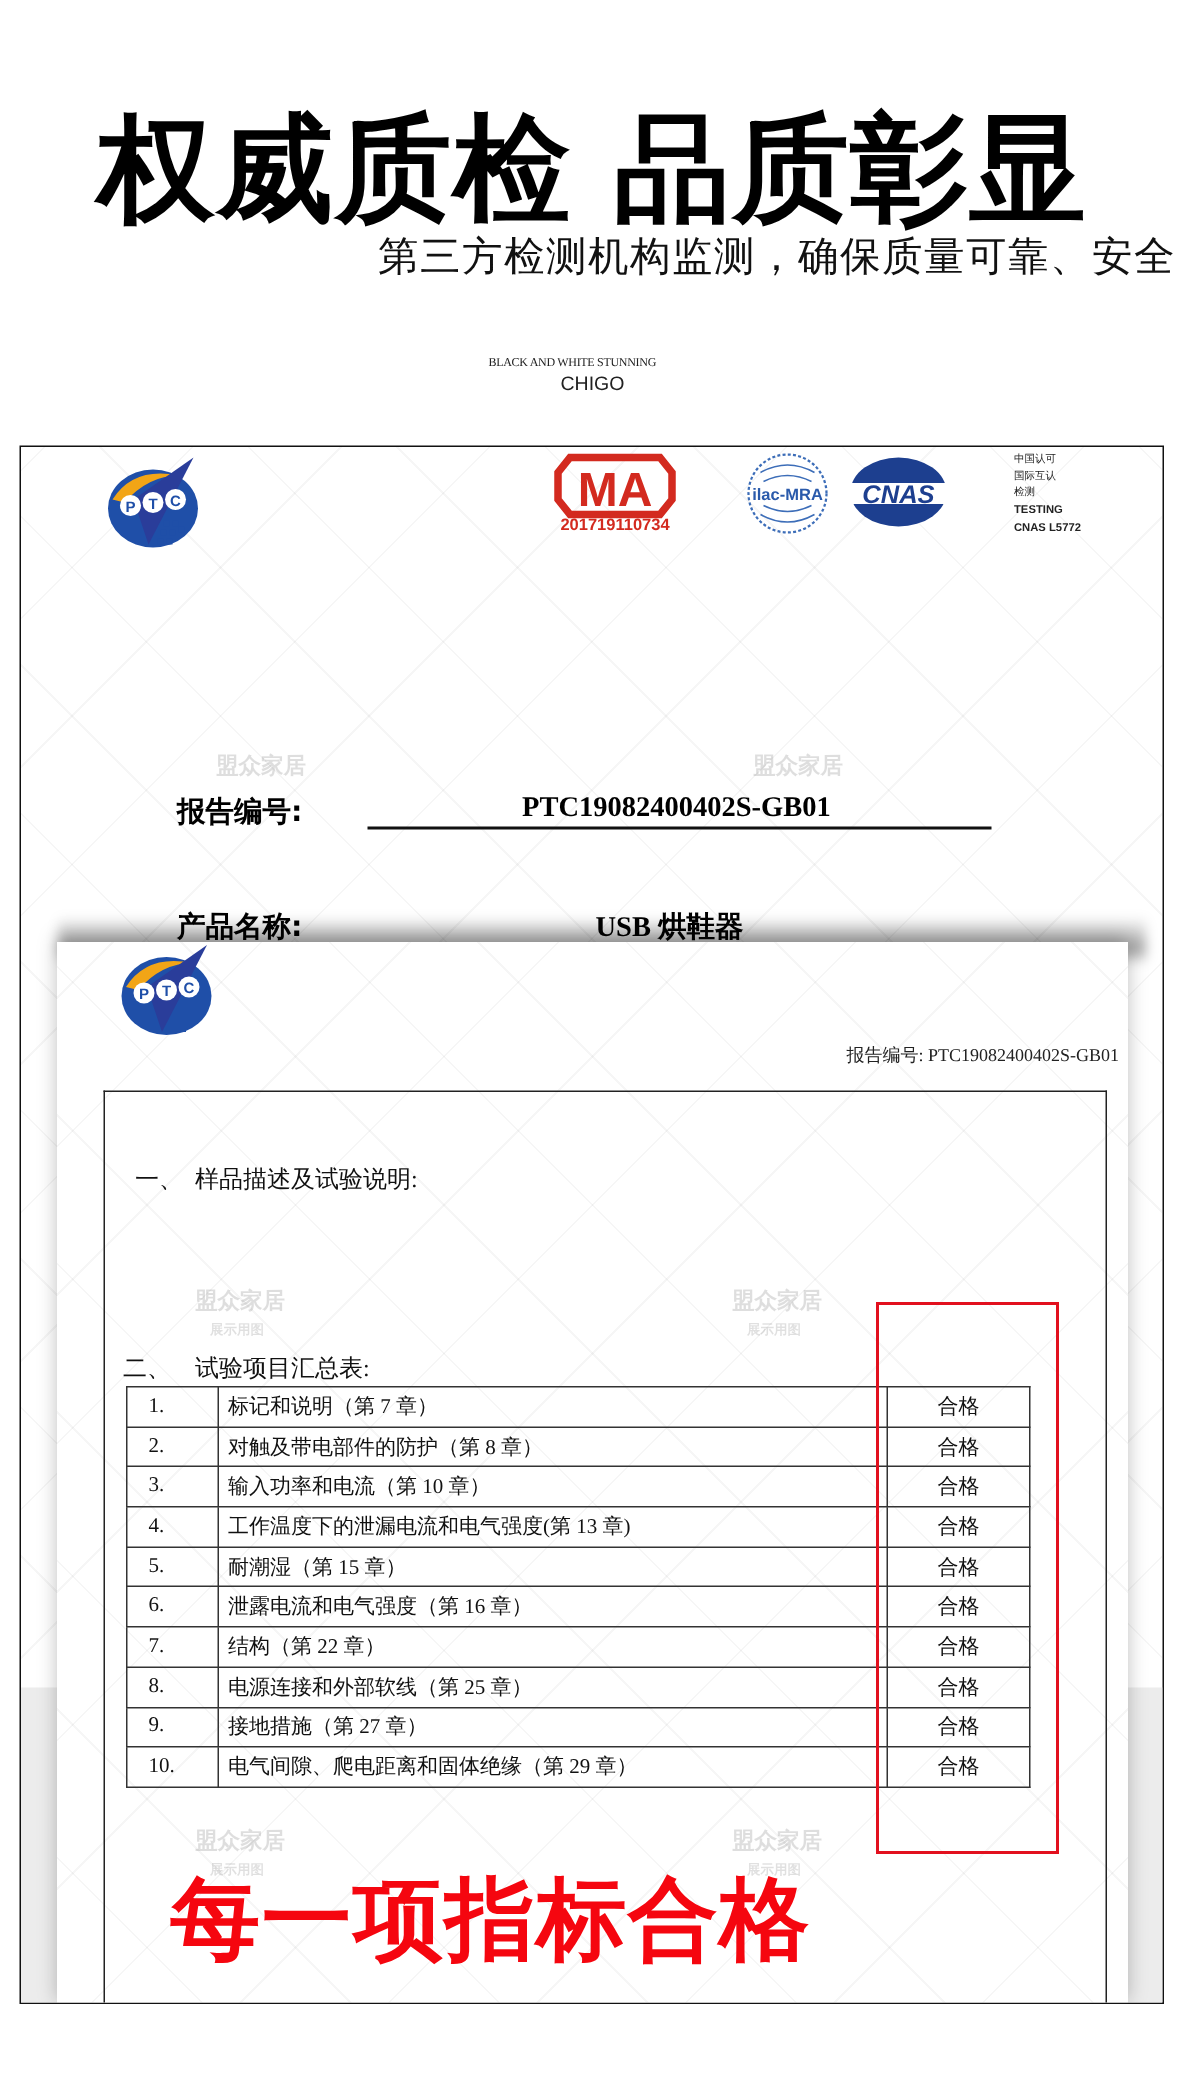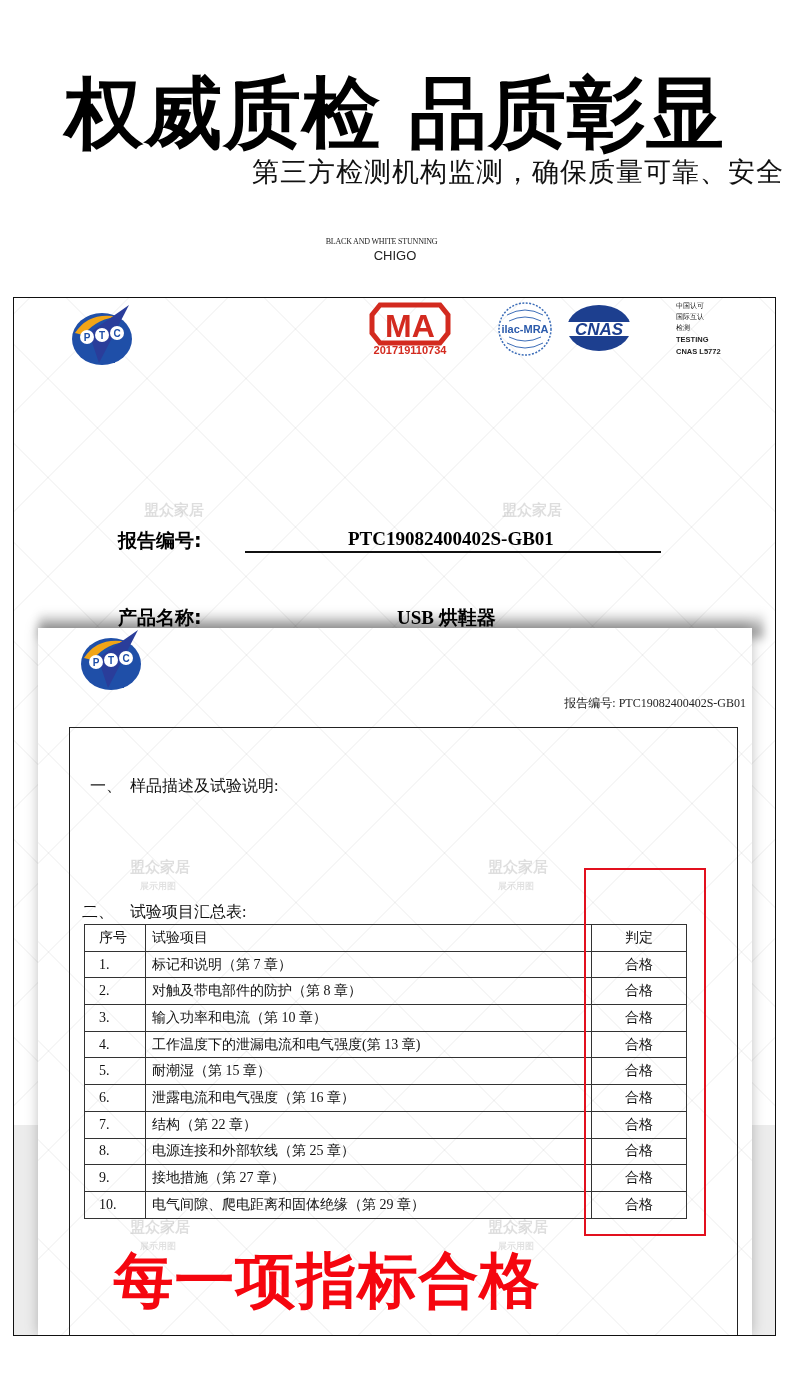--- a/index.html
+++ b/index.html
@@ -219,25 +219,20 @@
       <div class="wm-brand-sub" style="left:70px;top:152px;">展示用图</div>
       <div class="wm-brand" style="left:418px;top:130px;">盟众家居</div>
       <div class="wm-brand-sub" style="left:428px;top:152px;">展示用图</div>
 
       <div class="sec-heading" style="top:174px;">
         <span class="num">二、</span><span>试验项目汇总表:</span>
       </div>
 
       <table class="results">
         <tbody>
-            <tr>
-          <th class="c-no">序号</th>
-          <th class="c-item">试验项目</th>
-          <th class="c-res">判定</th>
-        </tr>
         <tr>
               <td class="c-no">1.</td>
               <td class="c-item">标记和说明（第 7 章）</td>
               <td class="c-res">合格</td>
             </tr>
         <tr>
               <td class="c-no">2.</td>
               <td class="c-item">对触及带电部件的防护（第 8 章）</td>
               <td class="c-res">合格</td>
             </tr>

